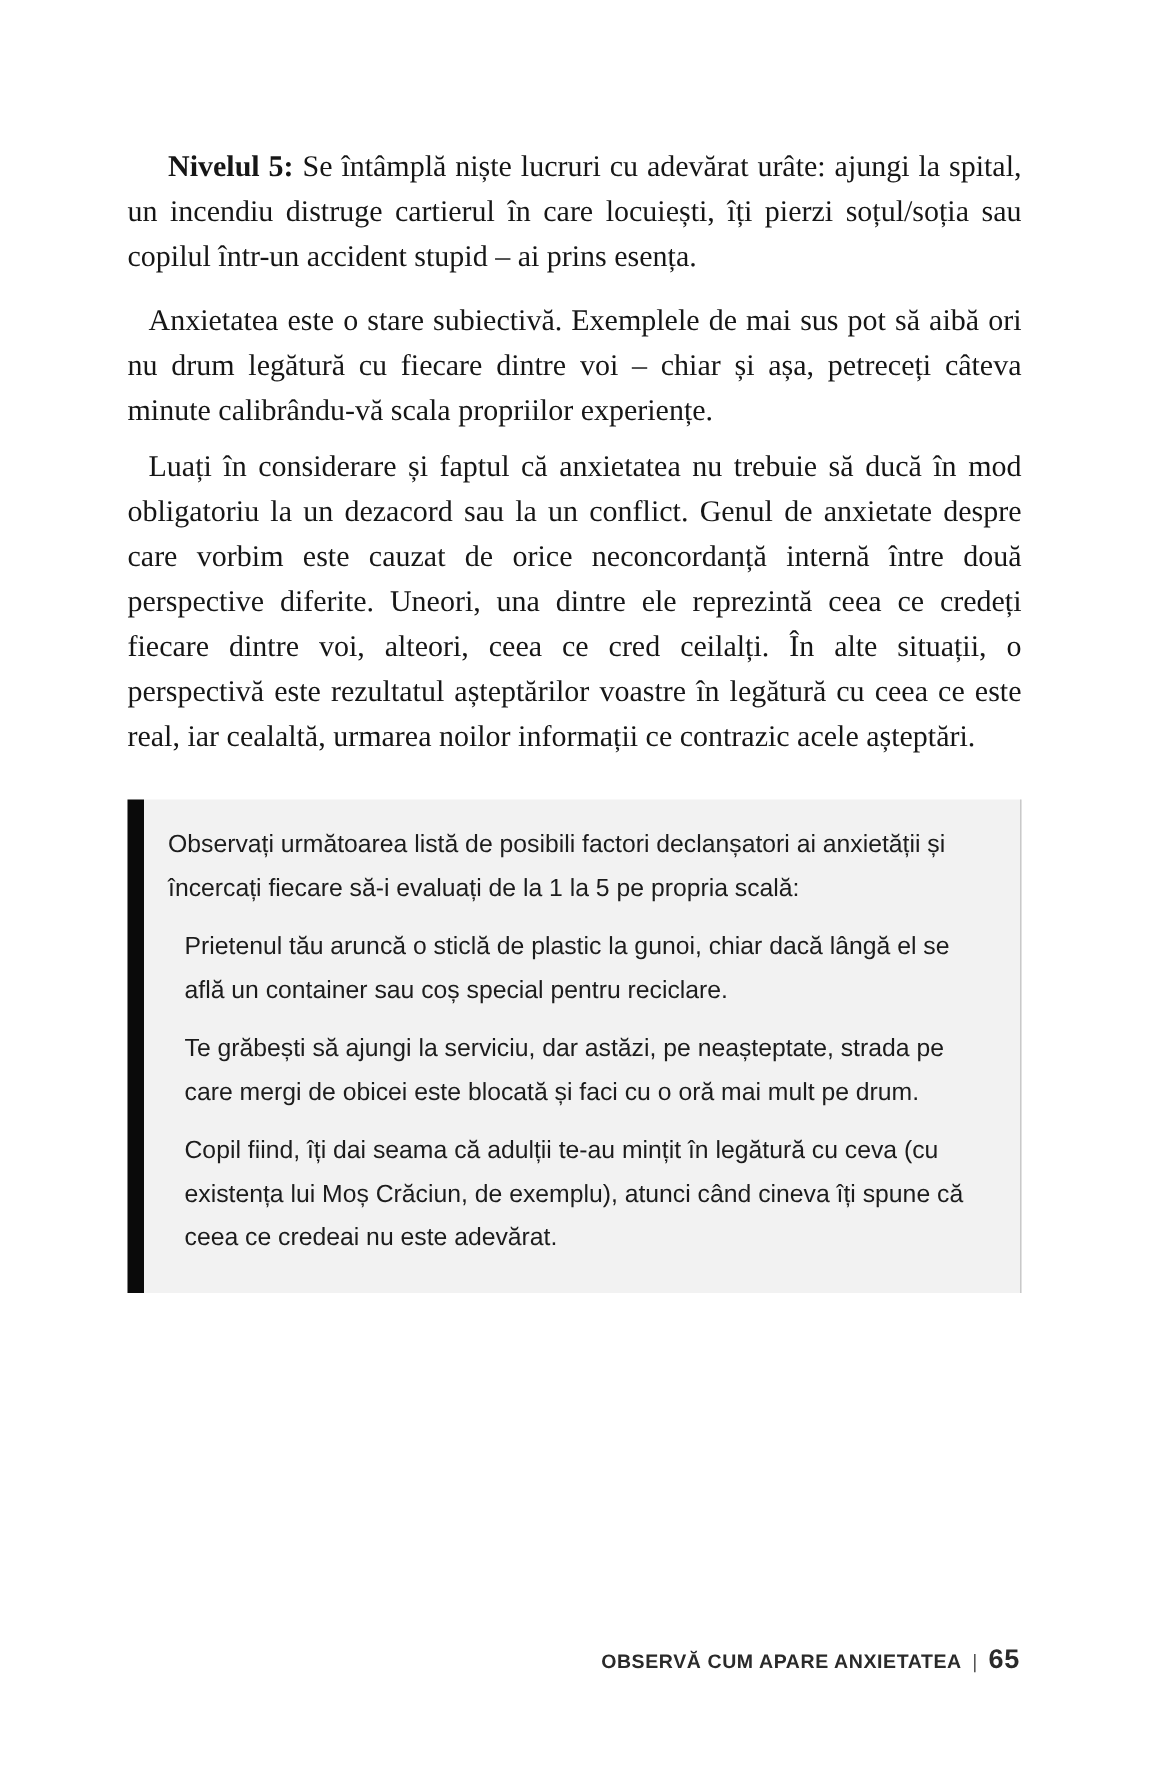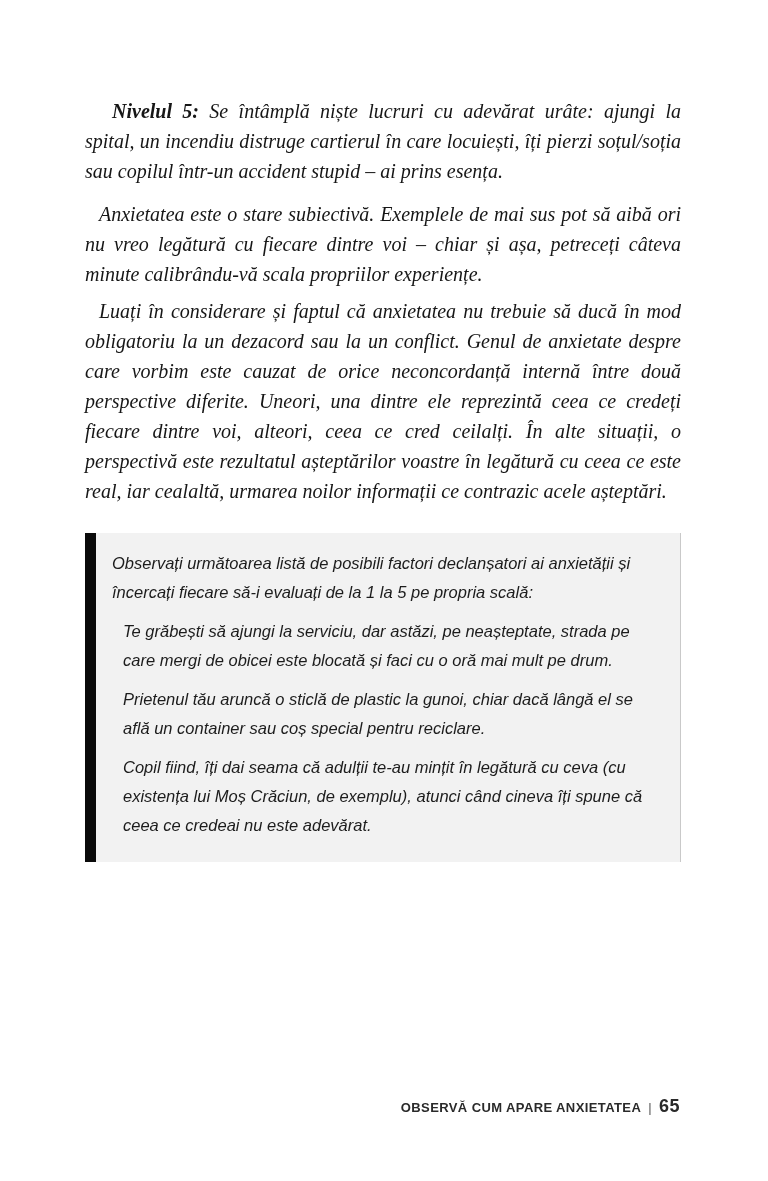--- a/index.html
+++ b/index.html
@@ -13,21 +13,20 @@
   .page {
     position: relative;
     width: 768px; height: 1181px;
     overflow: hidden;
     background: #ffffff;
   }
   .content {
     position: absolute;
     left: 85px; top: 96px;
     width: 596px;
-    font-style: italic;
   }
   p.bodytext {
     margin: 0;
     font-size: 20px;
     line-height: 30px;
     text-align: justify;
     text-indent: 14px;
     color: #161616;
   }
   p.bodytext.first {
@@ -72,28 +71,28 @@
 </style>
 </head>
 <body>
 
 <div class="page">
 
   <div class="content">
 
     <p class="bodytext first"><strong>Nivelul 5:</strong><span> Se întâmplă niște lucruri cu adevărat urâte: ajungi la spital, un incendiu distruge cartierul în care locuiești, îți pierzi soțul/soția sau copilul într-un accident stupid – ai prins esența.</span></p>
 
-    <p class="bodytext second">Anxietatea este o stare subiectivă. Exemplele de mai sus pot să aibă ori nu vreo legătură cu fiecare dintre voi – chiar și așa, petreceți câteva minute calibrându-vă scala propriilor experiențe.</p>
+    <p class="bodytext second">Anxietatea este o stare subiectivă. Exemplele de mai sus pot să aibă ori nu drum legătură cu fiecare dintre voi – chiar și așa, petreceți câteva minute calibrându-vă scala propriilor experiențe.</p>
 
     <p class="bodytext">Luați în considerare și faptul că anxietatea nu trebuie să ducă în mod obligatoriu la un dezacord sau la un conflict. Genul de anxietate despre care vorbim este cauzat de orice neconcordanță internă între două perspective diferite. Uneori, una dintre ele reprezintă ceea ce credeți fiecare dintre voi, alteori, ceea ce cred ceilalți. În alte situații, o perspectivă este rezultatul așteptărilor voastre în legătură cu ceea ce este real, iar cealaltă, urmarea noilor informații ce contrazic acele așteptări.</p>
 
     <div class="callout">
       <p class="intro">Observați următoarea listă de posibili factori declanșatori ai anxietății și încercați fiecare să-i evaluați de la 1 la 5 pe propria scală:</p>
+      <p class="item">Prietenul tău aruncă o sticlă de plastic la gunoi, chiar dacă lângă el se află un container sau coș special pentru reciclare.</p>
       <p class="item">Te grăbești să ajungi la serviciu, dar astăzi, pe neașteptate, strada pe care mergi de obicei este blocată și faci cu o oră mai mult pe drum.</p>
-      <p class="item">Prietenul tău aruncă o sticlă de plastic la gunoi, chiar dacă lângă el se află un container sau coș special pentru reciclare.</p>
       <p class="item">Copil fiind, îți dai seama că adulții te-au mințit în legătură cu ceva (cu existența lui Moș Crăciun, de exemplu), atunci când cineva îți spune că ceea ce credeai nu este adevărat.</p>
     </div>
 
   </div>
 
   <div class="footer">
     <span>OBSERVĂ CUM APARE ANXIETATEA</span><span class="sep">|</span><span class="pagenum">65</span>
   </div>
 
 </div>

